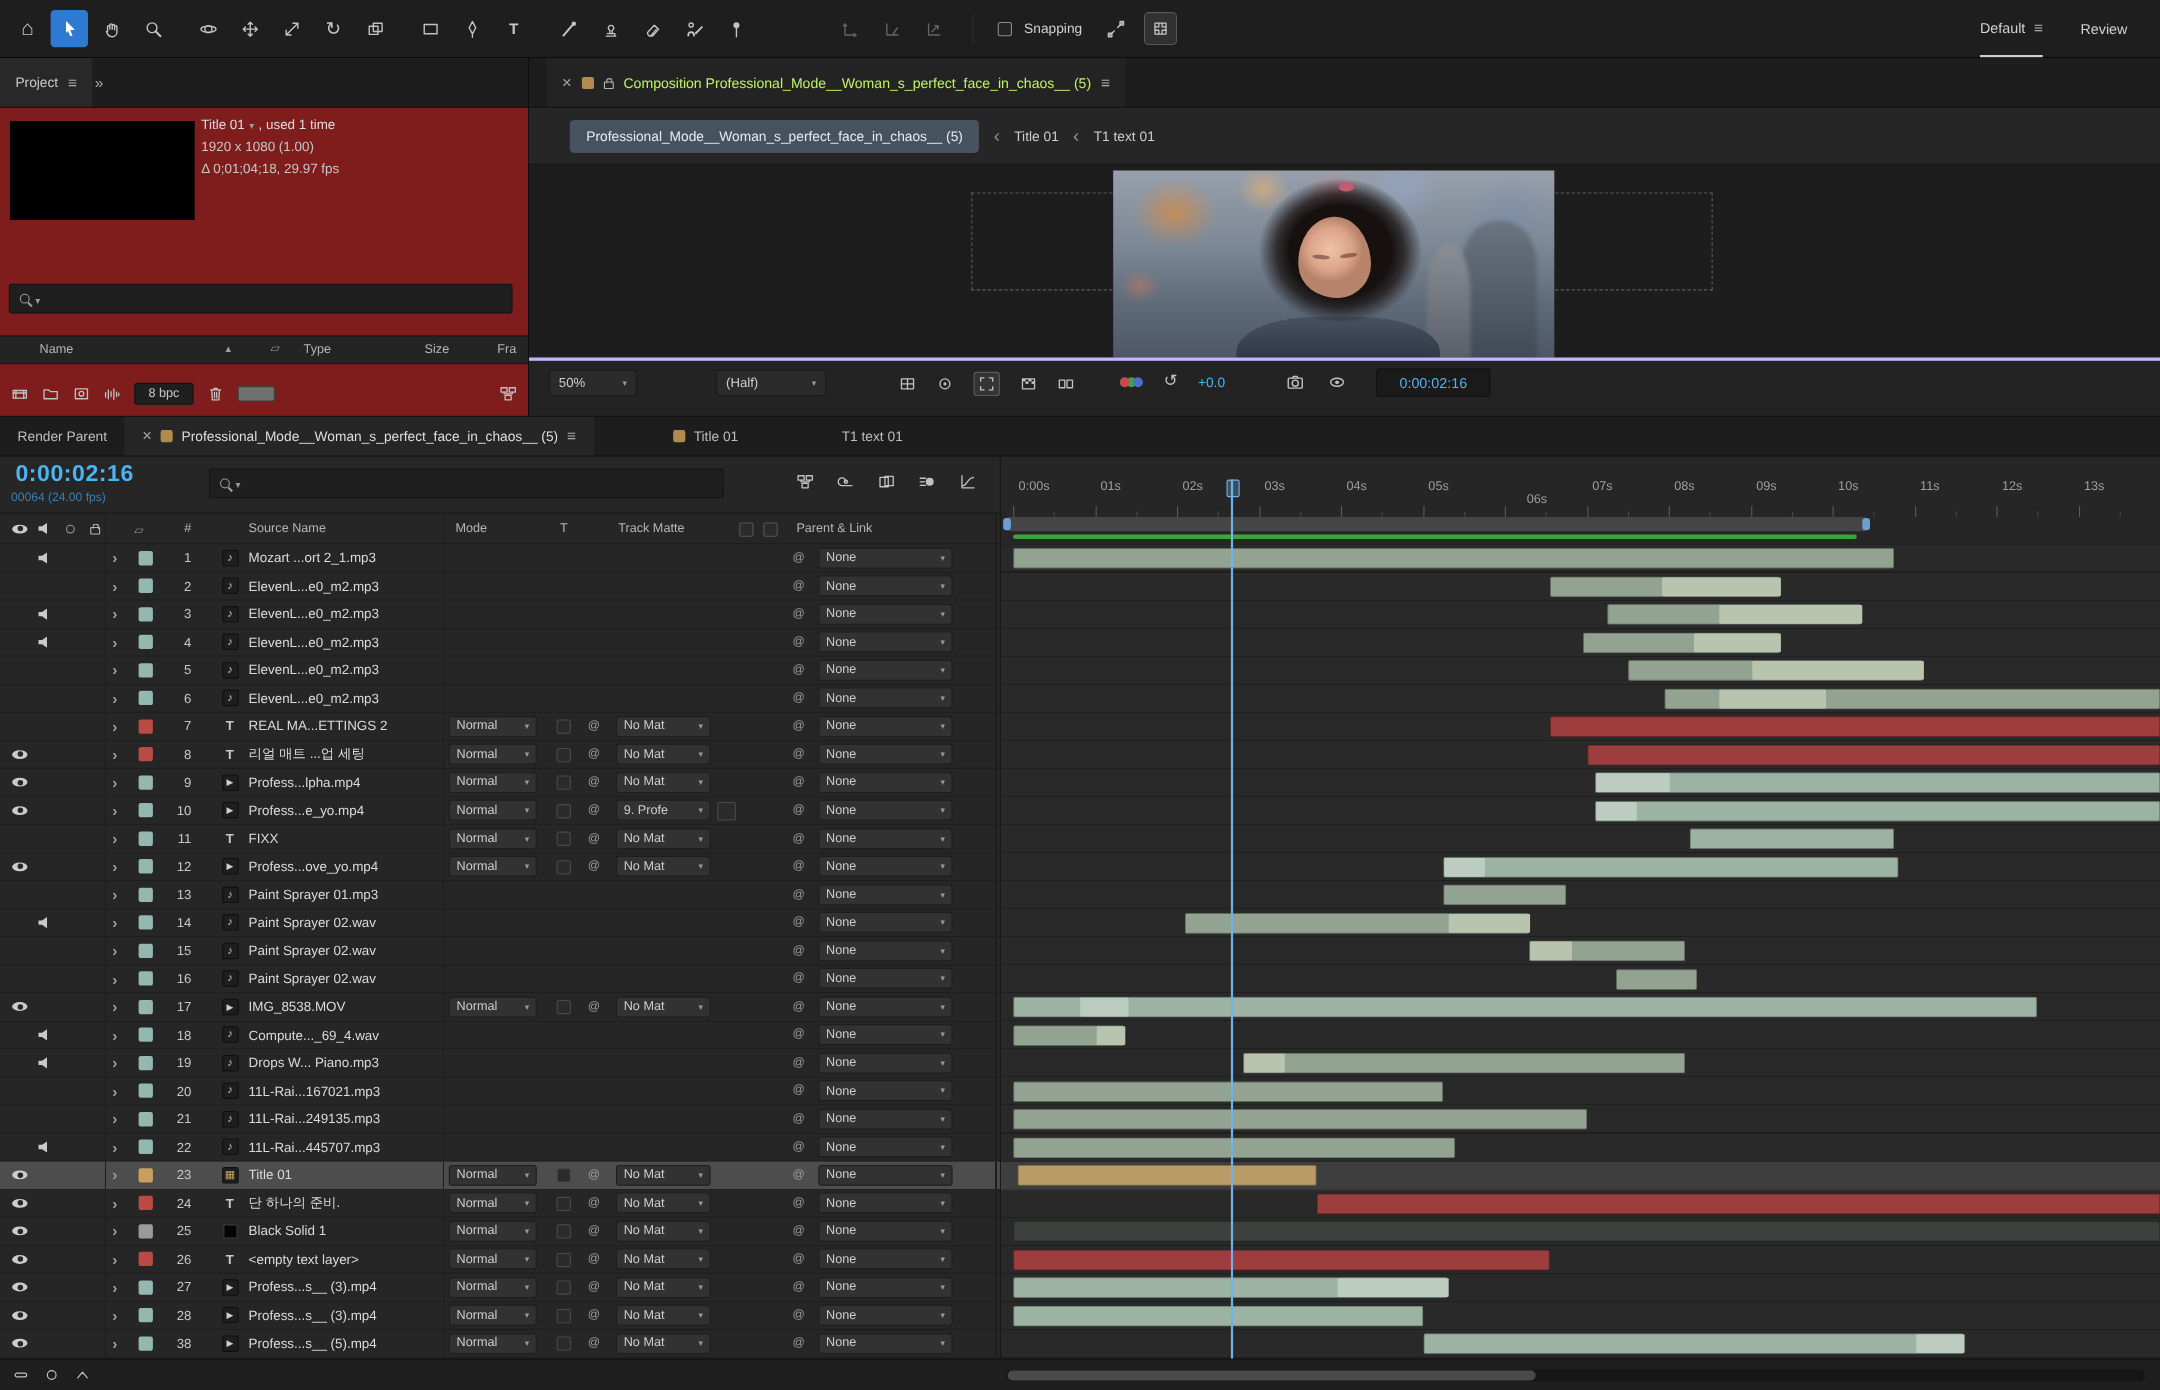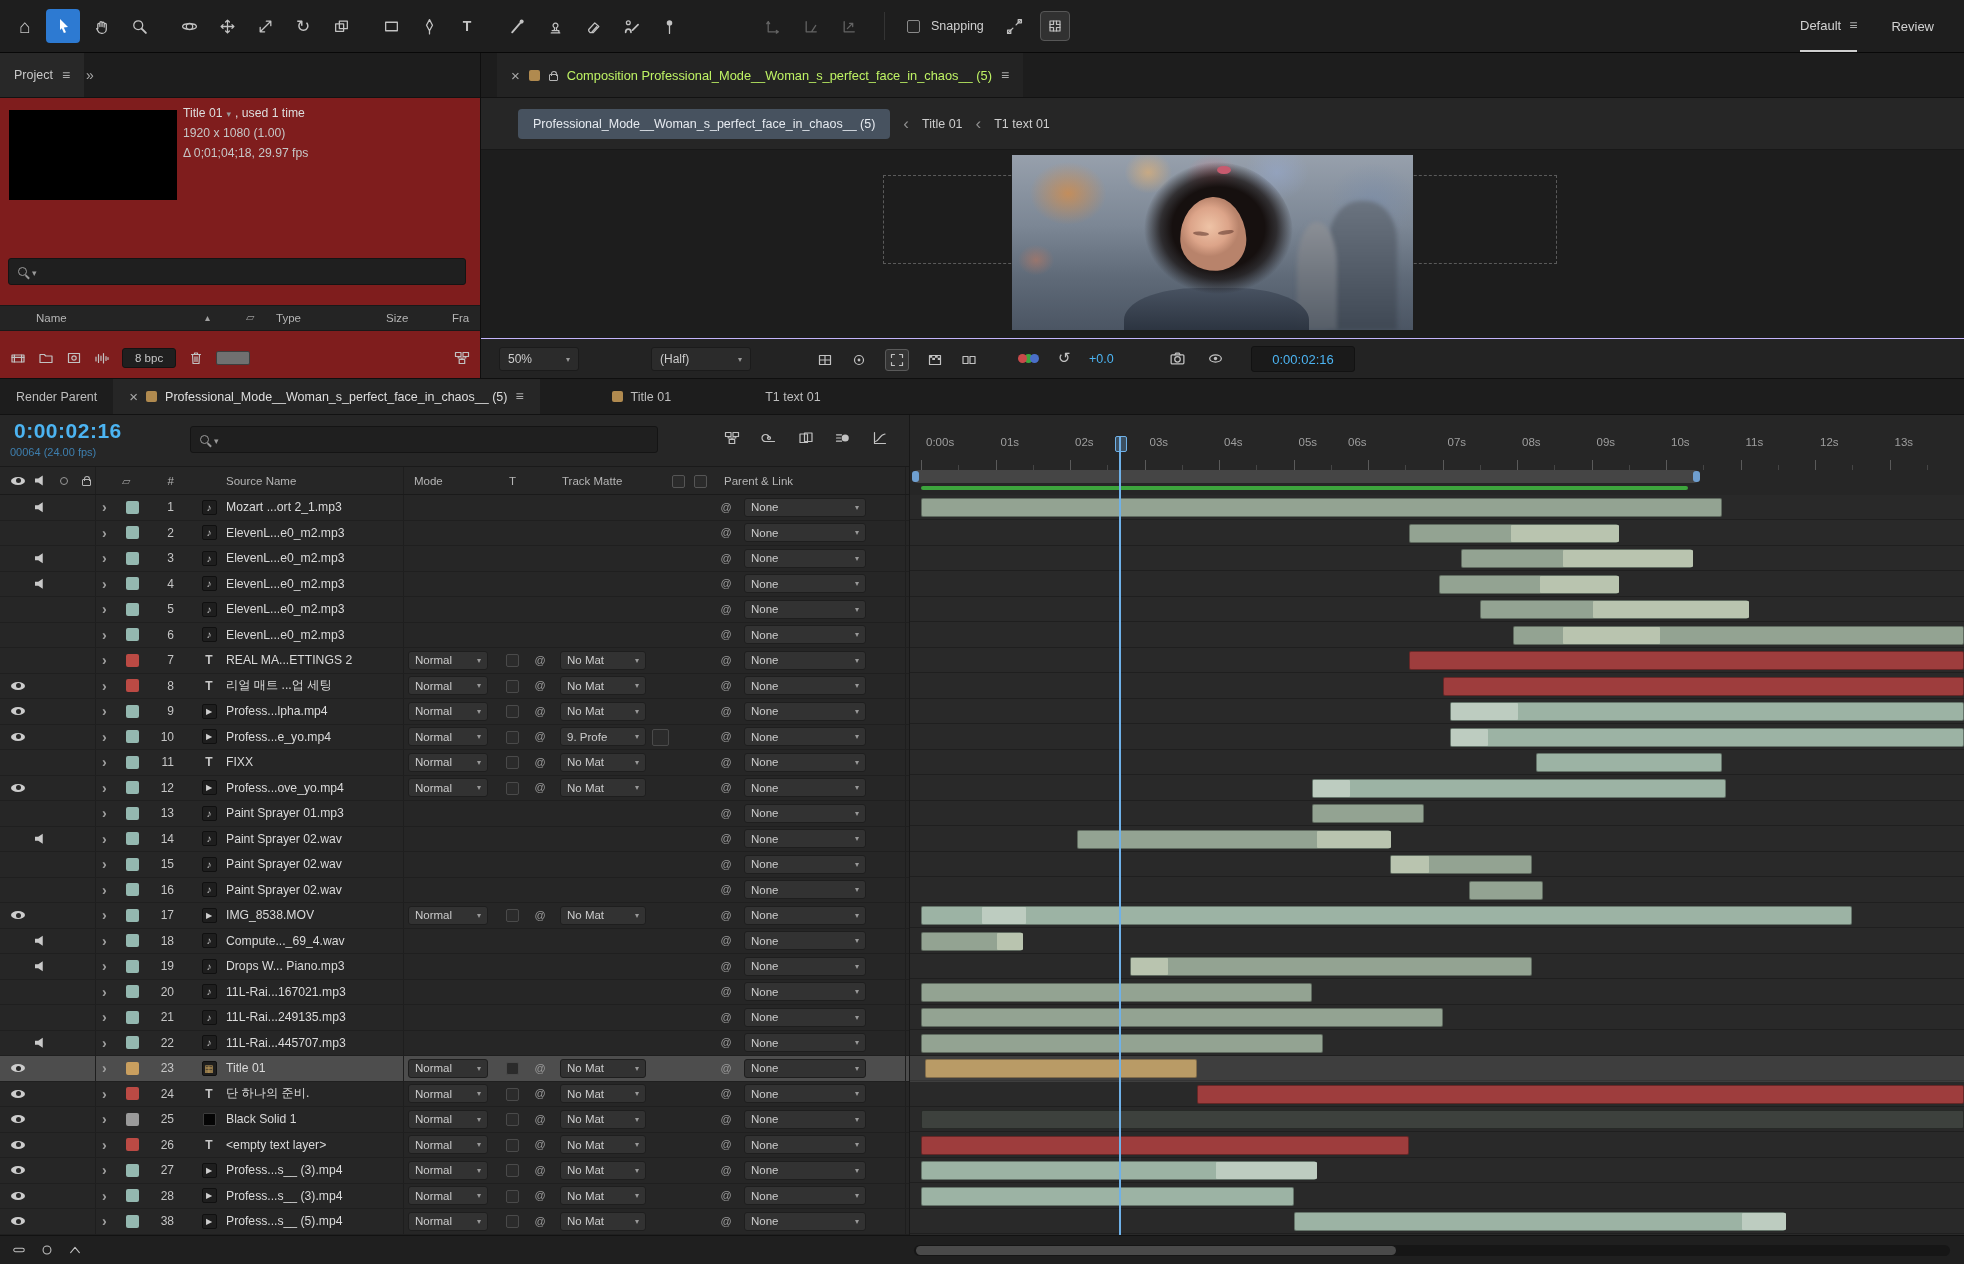--- a/index.html
+++ b/index.html
@@ -82,21 +82,21 @@
   .ped{position:absolute;filter:blur(2px)}
   .p1{right:4%;top:26%;width:17%;height:74%;background:linear-gradient(180deg,#6b7480,#3f4854);border-radius:45% 45% 8% 8%/30% 30% 0 0}
   .p2{right:19%;top:38%;width:10%;height:62%;background:linear-gradient(180deg,#8b8f96,#565e68);border-radius:50% 50% 0 0/40% 40% 0 0}
   .hair{position:absolute;left:33%;top:4%;width:37%;height:94%;background:radial-gradient(closest-side at 50% 40%,#16100f 62%,rgba(22,16,15,.75) 78%,transparent 100%);border-radius:48% 52% 40% 44%/42% 44% 52% 50%}
   .face{position:absolute;left:42%;top:24%;width:16.5%;height:42%;background:radial-gradient(closest-side at 45% 40%,#eec3a6,#dca489 65%,#b8836b);border-radius:52% 48% 46% 54%/58% 58% 42% 42%;transform:rotate(-3deg)}
   .face::before,.face::after{content:"";position:absolute;top:46%;width:24%;height:6%;background:rgba(90,50,40,.55);border-radius:50%}
   .face::before{left:20%;transform:rotate(8deg)}
   .face::after{left:58%;transform:rotate(-5deg)}
   .pin{position:absolute;left:51%;top:6%;width:3.5%;height:5%;background:#c75a6e;border-radius:50%}
   .sh{position:absolute;left:28%;bottom:-2%;width:46%;height:26%;background:linear-gradient(180deg,rgba(70,80,95,.9),rgba(40,48,60,.95));border-radius:40% 40% 0 0/70% 70% 0 0}
-  .cbar{position:absolute;left:0;top:285px;width:100%;height:40px;background:#232323;border-top:1px solid #c4b5fd}
+  .cbar{position:absolute;left:0;top:272px;width:100%;height:40px;background:#232323;border-top:3px solid #c4b5fd}
   .cdd{position:absolute;height:24px;background:#2b2b2b;border:1px solid #1b1b1b;border-radius:3px;display:flex;align-items:center;padding:0 8px;font-size:12px;color:#cccccc}
   .cdd::after{content:"▾";font-size:8px;color:#999;margin-left:auto;padding-left:8px}
   .zoomdd{left:18px;top:8px;width:80px}
   .halfdd{left:170px;top:8px;width:100px}
   .cicons{position:absolute;left:336px;top:10px;display:flex;gap:18px;align-items:center}
   .boxedS{border:1px solid #5a5a5a;background:#343434;border-radius:3px;padding:2px 3px;display:flex}
   .rgbdots{position:absolute;left:543px;top:15px;width:9px;height:9px;border-radius:50%;background:#3da53d}
   .rgbdots::before,.rgbdots::after{content:"";position:absolute;width:9px;height:9px;border-radius:50%;top:0}
   .rgbdots::before{left:-6px;background:#c94a4a}
   .rgbdots::after{left:6px;background:#4a6fc9}
@@ -1189,21 +1189,21 @@
           <div class="tick minor" style="left: 271.75px;"></div>
           <div class="rlabel" style="left: 239.5px;">03s</div>
           <div class="tick" style="left: 309px;"></div>
           <div class="tick minor" style="left: 346.25px;"></div>
           <div class="rlabel" style="left: 314px;">04s</div>
           <div class="tick" style="left: 383.5px;"></div>
           <div class="tick minor" style="left: 420.75px;"></div>
           <div class="rlabel" style="left: 388.5px;">05s</div>
           <div class="tick" style="left: 458px;"></div>
           <div class="tick minor" style="left: 495.25px;"></div>
-          <div class="rlabel" style="left: 438px;">06s</div>
+          <div class="rlabel" style="left: 478px; margin-top: 12px;">06s</div>
           <div class="tick" style="left: 532.5px;"></div>
           <div class="tick minor" style="left: 569.75px;"></div>
           <div class="rlabel" style="left: 537.5px;">07s</div>
           <div class="tick" style="left: 607px;"></div>
           <div class="tick minor" style="left: 644.25px;"></div>
           <div class="rlabel" style="left: 612px;">08s</div>
           <div class="tick" style="left: 681.5px;"></div>
           <div class="tick minor" style="left: 718.75px;"></div>
           <div class="rlabel" style="left: 686.5px;">09s</div>
           <div class="tick" style="left: 756px;"></div>

